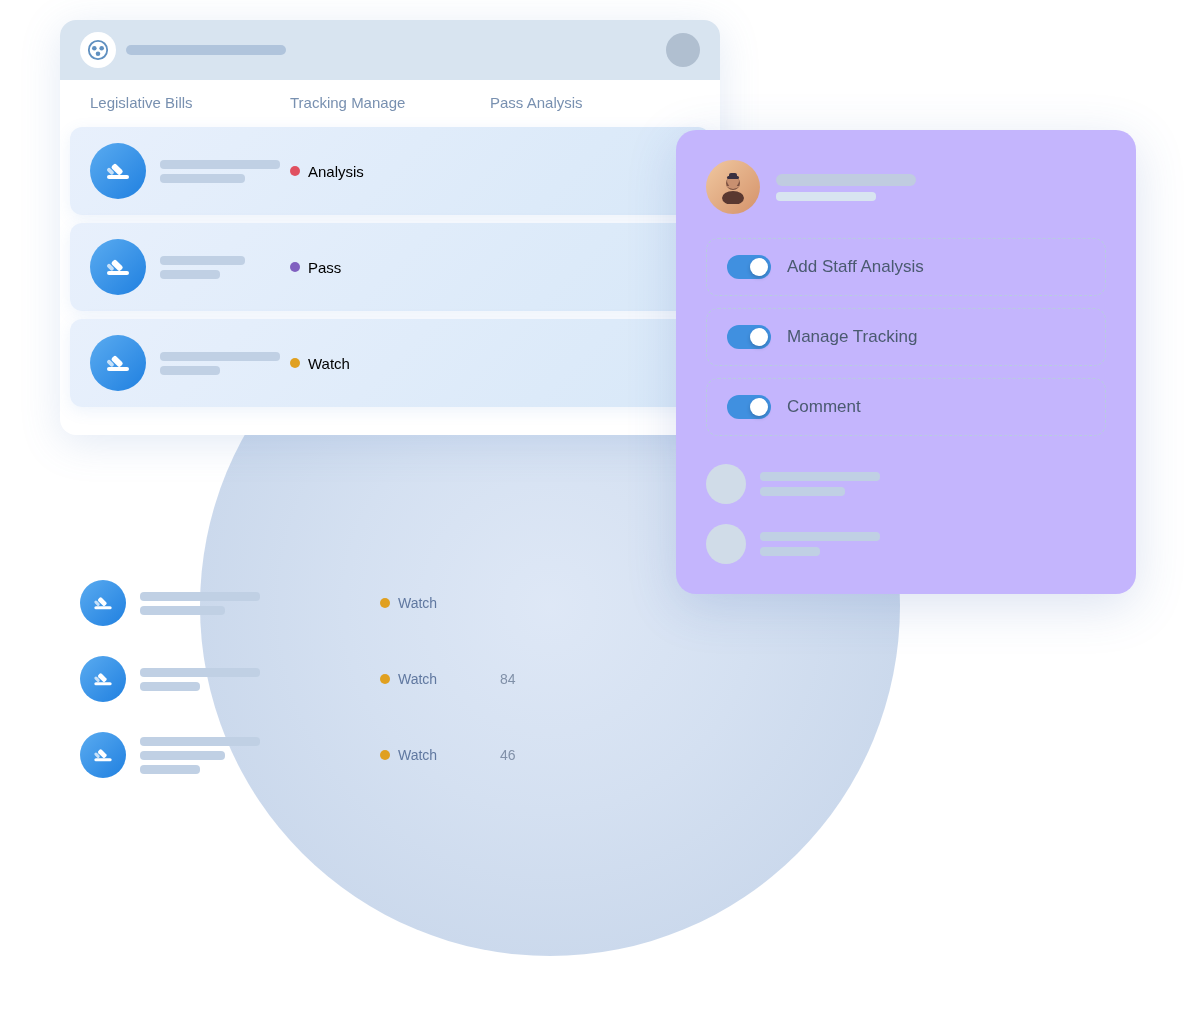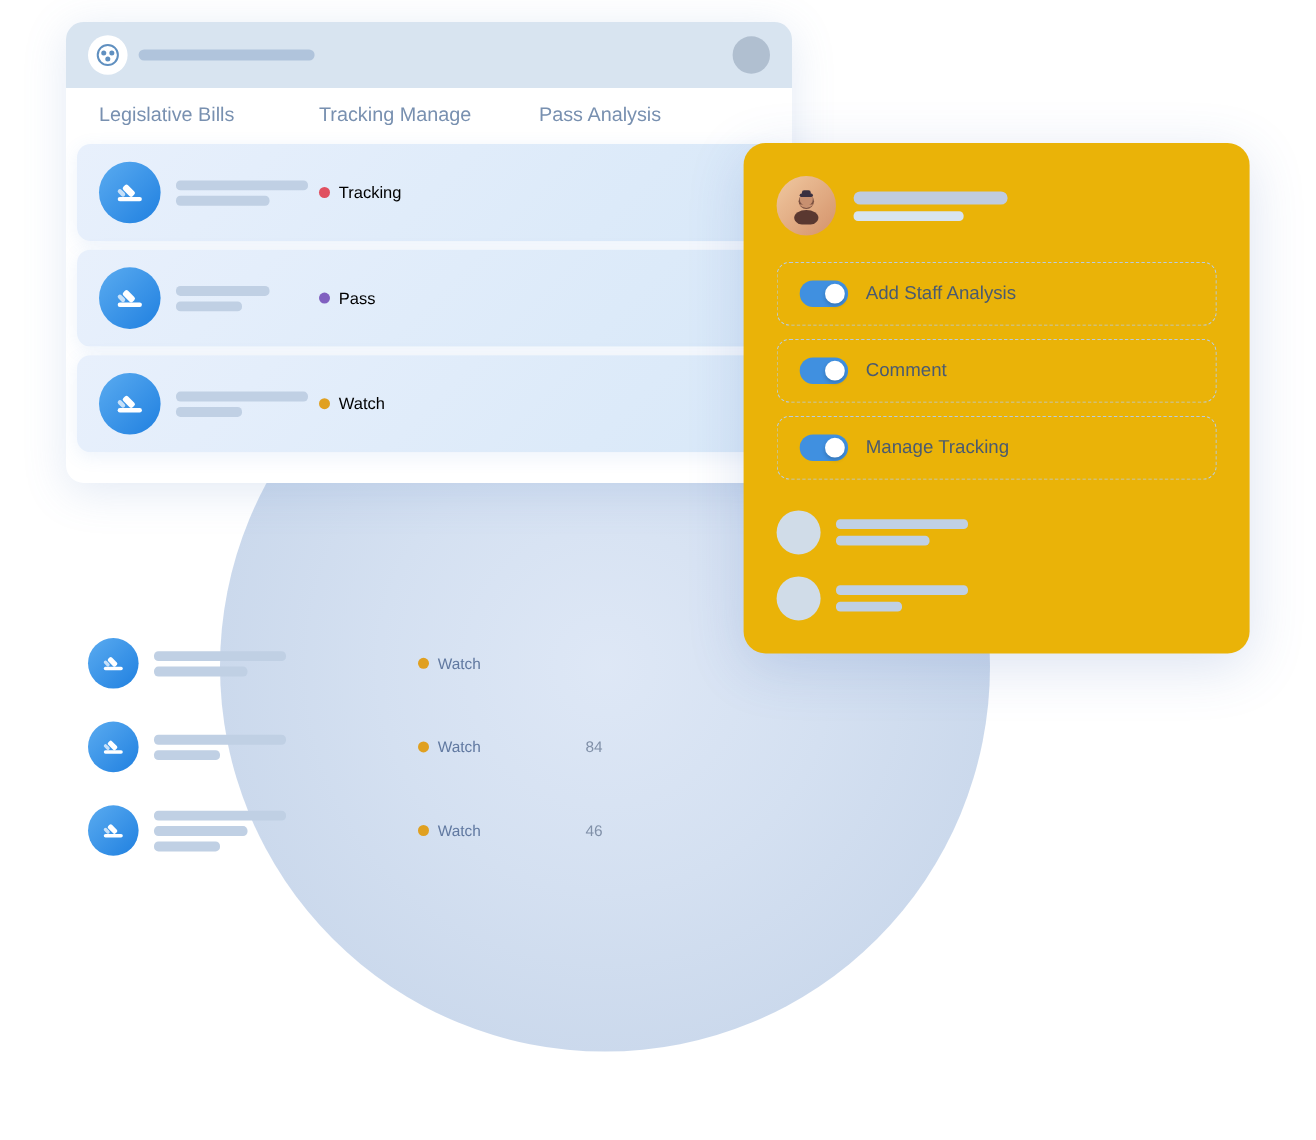--- a/index.html
+++ b/index.html
@@ -76,21 +76,21 @@
       background: #b0bfd0;
       border-radius: 50%;
       margin-left: auto;
     }
 
     .table-header {
       display: grid;
       grid-template-columns: 1fr 1fr 1fr;
       padding: 14px 30px 8px 30px;
       color: #7890b0;
-      font-size: 18px;
+      font-size: 15px;
       font-weight: 500;
     }
 
     .table-row {
       display: grid;
       grid-template-columns: 1fr 1fr 1fr;
       padding: 8px 20px;
       align-items: center;
       margin: 6px 10px;
       border-radius: 12px;
@@ -174,21 +174,21 @@
       color: #8090a8;
       font-size: 14px;
     }
 
     
     .popup-card {
       position: absolute;
       top: 130px;
       right: 60px;
       width: 460px;
-      background: #eab308;
+      background: #c4b5fd;
       border-radius: 20px;
       box-shadow: 0 12px 50px rgba(60,100,180,0.18);
       z-index: 10;
       padding: 30px 30px 30px 30px;
     }
 
     .popup-header {
       display: flex;
       align-items: center;
       gap: 16px;
@@ -326,21 +326,20 @@
       gap: 8px;
       font-size: 14px;
       color: #6078a0;
       width: 120px;
     }
 
     .bg-staff-num {
       font-size: 14px;
       color: #8090a8;
       width: 80px;
-      text-align: center;
     }
   </style>
 </head>
 <body>
 
 <div class="bg-circle"></div>
 
 <div class="app-window">
 
   <div class="app-titlebar">
@@ -371,21 +370,21 @@
           <rect x="5" y="10" width="8" height="4" rx="2" transform="rotate(45 5 10)" fill="white" opacity="0.7"></rect>
         </svg>
       </div>
       <div class="bill-text">
         <div class="text-bar long"></div>
         <div class="text-bar medium"></div>
       </div>
     </div>
     <div class="tracking-cell">
       <div class="dot priority"></div>
-      <span>Tracking</span>
+      <span>Analysis</span>
     </div>
     <div class="staff-cell"></div>
   </div>
 
   <div class="table-row highlighted">
     <div class="bill-cell">
       <div class="bill-icon">
         <svg viewBox="0 0 28 28" fill="white">
           <rect x="3" y="18" width="22" height="4" rx="2" fill="white"></rect>
           <rect x="11" y="6" width="12" height="6" rx="2" transform="rotate(45 11 6)" fill="white"></rect>
@@ -516,26 +515,26 @@
 
   <div class="toggle-options">
 
     <div class="toggle-row">
       <div class="toggle-switch"></div>
       <span class="toggle-label">Add Staff Analysis</span>
     </div>
 
     <div class="toggle-row">
       <div class="toggle-switch"></div>
-      <span class="toggle-label">Comment</span>
+      <span class="toggle-label">Manage Tracking</span>
     </div>
 
     <div class="toggle-row">
       <div class="toggle-switch"></div>
-      <span class="toggle-label">Manage Tracking</span>
+      <span class="toggle-label">Comment</span>
     </div>
   </div>
 
   <div class="popup-user-rows">
     <div class="popup-user-row">
       <div class="mini-avatar"></div>
       <div class="mini-user-bars">
         <div class="text-bar long"></div>
         <div class="text-bar medium"></div>
       </div>

